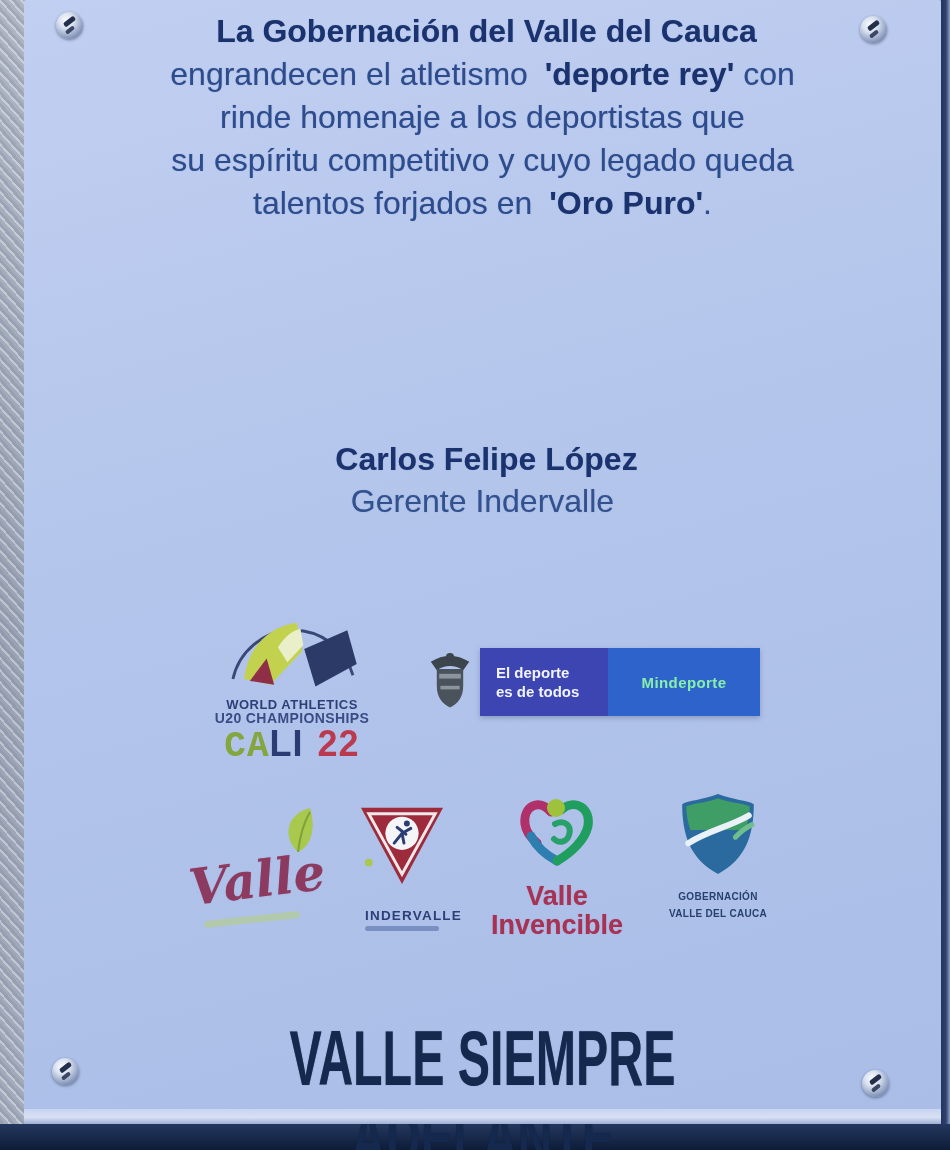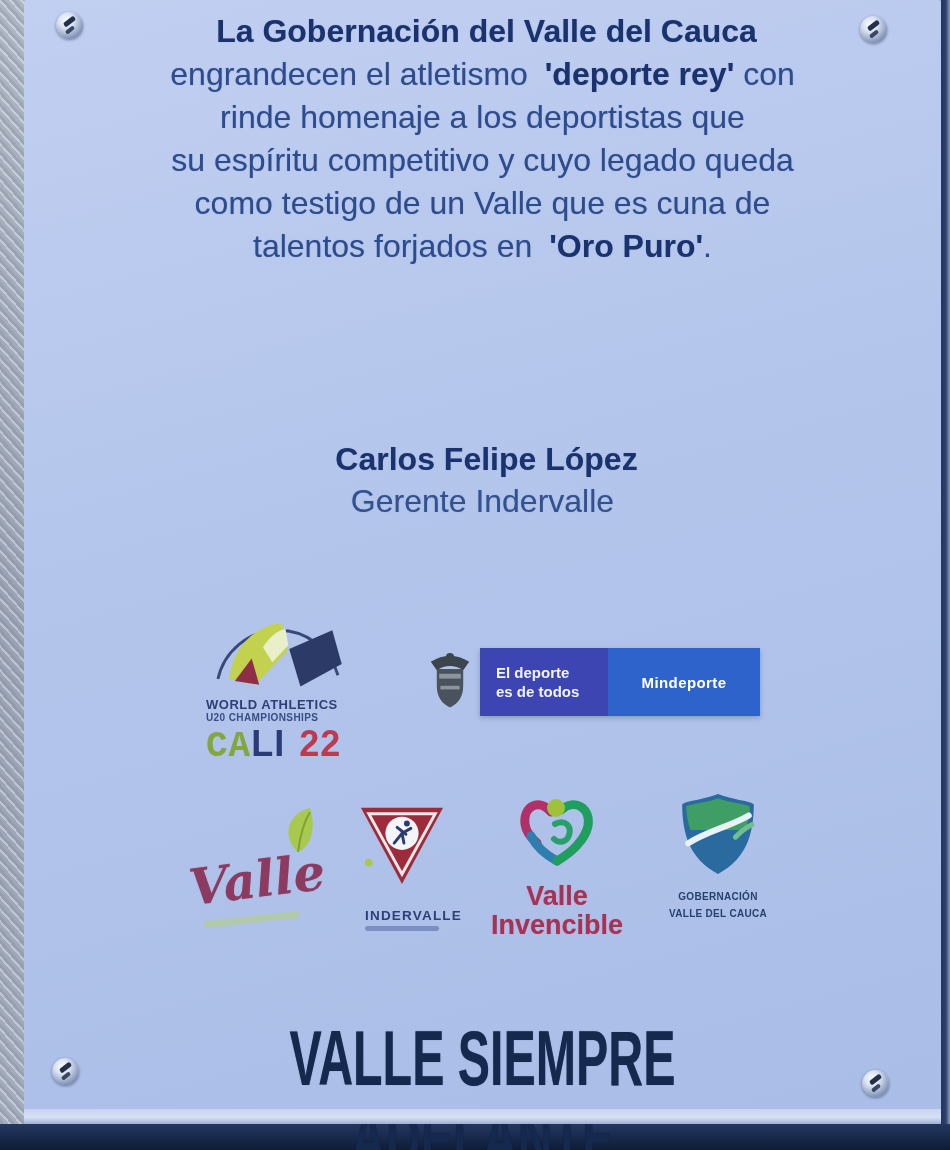--- a/index.html
+++ b/index.html
@@ -53,31 +53,31 @@
     text-shadow:0 0 1px rgba(35,60,120,.35);
   }
   .msg b,.sig .name{color:#1a336e;margin-left:8px;}
   
   .sig{position:absolute;left:0;width:100%;text-align:center;font-size:32px;line-height:42px;
        color:#31518f;text-shadow:0 0 1px rgba(35,60,120,.3);}
   .sig .name{font-weight:bold;display:block;}
   .sig.s1{top:312px;}
   .sig.s2{top:438px;}
   
-  .wa{position:absolute;left:182px;top:604px;width:172px;text-align:left;}
+  .wa{position:absolute;left:182px;top:604px;width:172px;text-align:center;}
   .wa .t1{font-size:13px;font-weight:bold;color:#2e3f78;letter-spacing:.5px;line-height:14px;}
-  .wa .t2{font-size:10px;font-weight:bold;color:#3a4c85;letter-spacing:.4px;line-height:12px;}
+  .wa .t2{font-size:14px;font-weight:bold;color:#3a4c85;letter-spacing:.4px;line-height:12px;}
   .wa .cali{font-size:36px;font-weight:bold;letter-spacing:1px;line-height:36px;margin-top:2px;}
   .wa .ca{color:#84a63f;font-family:Liberation Mono, monospace;} .wa .li{color:#2b3c74;} .wa .y22{color:#bc3a50;margin-left:14px;}
   .coat{position:absolute;left:402px;top:646px;width:48px;height:70px;}
   .banner{position:absolute;left:456px;top:648px;width:280px;height:68px;display:flex;
           box-shadow:0 2px 5px rgba(20,30,70,.25);}
   .banner .bl-left{width:128px;background:#3c45b2;color:#f2f4fd;font-size:15px;font-weight:bold;
           display:flex;flex-direction:column;justify-content:center;padding-left:16px;line-height:19px;box-sizing:border-box;}
-  .banner .bl-right{flex:1;background:#2e63cc;color:#ffffff;display:flex;align-items:center;justify-content:center;
+  .banner .bl-right{flex:1;background:#2e63cc;color:#86efac;display:flex;align-items:center;justify-content:center;
           font-size:15px;font-weight:bold;letter-spacing:.4px;}
   
   .lg{position:absolute;text-align:center;}
   .valle-script{left:152px;top:798px;width:168px;height:160px;}
   .valle-script .leaf{position:absolute;right:22px;top:8px;}
   .valle-script .word{
     position:absolute;left:6px;top:52px;width:150px;
     font-family:"DejaVu Serif", serif;font-style:italic;font-weight:bold;
     font-size:50px;color:#8c3a60;transform:rotate(-7deg);
     text-shadow:0 0 1px rgba(120,40,80,.4);
@@ -108,21 +108,20 @@
 <div class="wall-right"></div>
 <div class="wall-bottom"></div>
 
 <div class="plaque">
 
   <div class="msg">
     <div><b>La Gobernación del Valle del Cauca</b></div>
     <div><span>engrandecen el atletismo </span><b>'deporte rey'</b><span> con</span></div>
     <div><span>rinde homenaje a los deportistas que</span></div>
     <div><span>su espíritu competitivo y cuyo legado queda</span></div>
-    <div><span>como testigo de un Valle que es cuna de</span></div>
     <div><span>talentos forjados en </span><b>'Oro Puro'</b><span>.</span></div>
   </div>
 
   <div class="sig s2">
     <span class="name">Carlos Felipe López</span>
     <span class="title">Gerente Indervalle</span>
   </div>
 
   <div class="wa">
     <svg width="142" height="90" viewBox="0 0 150 96">

